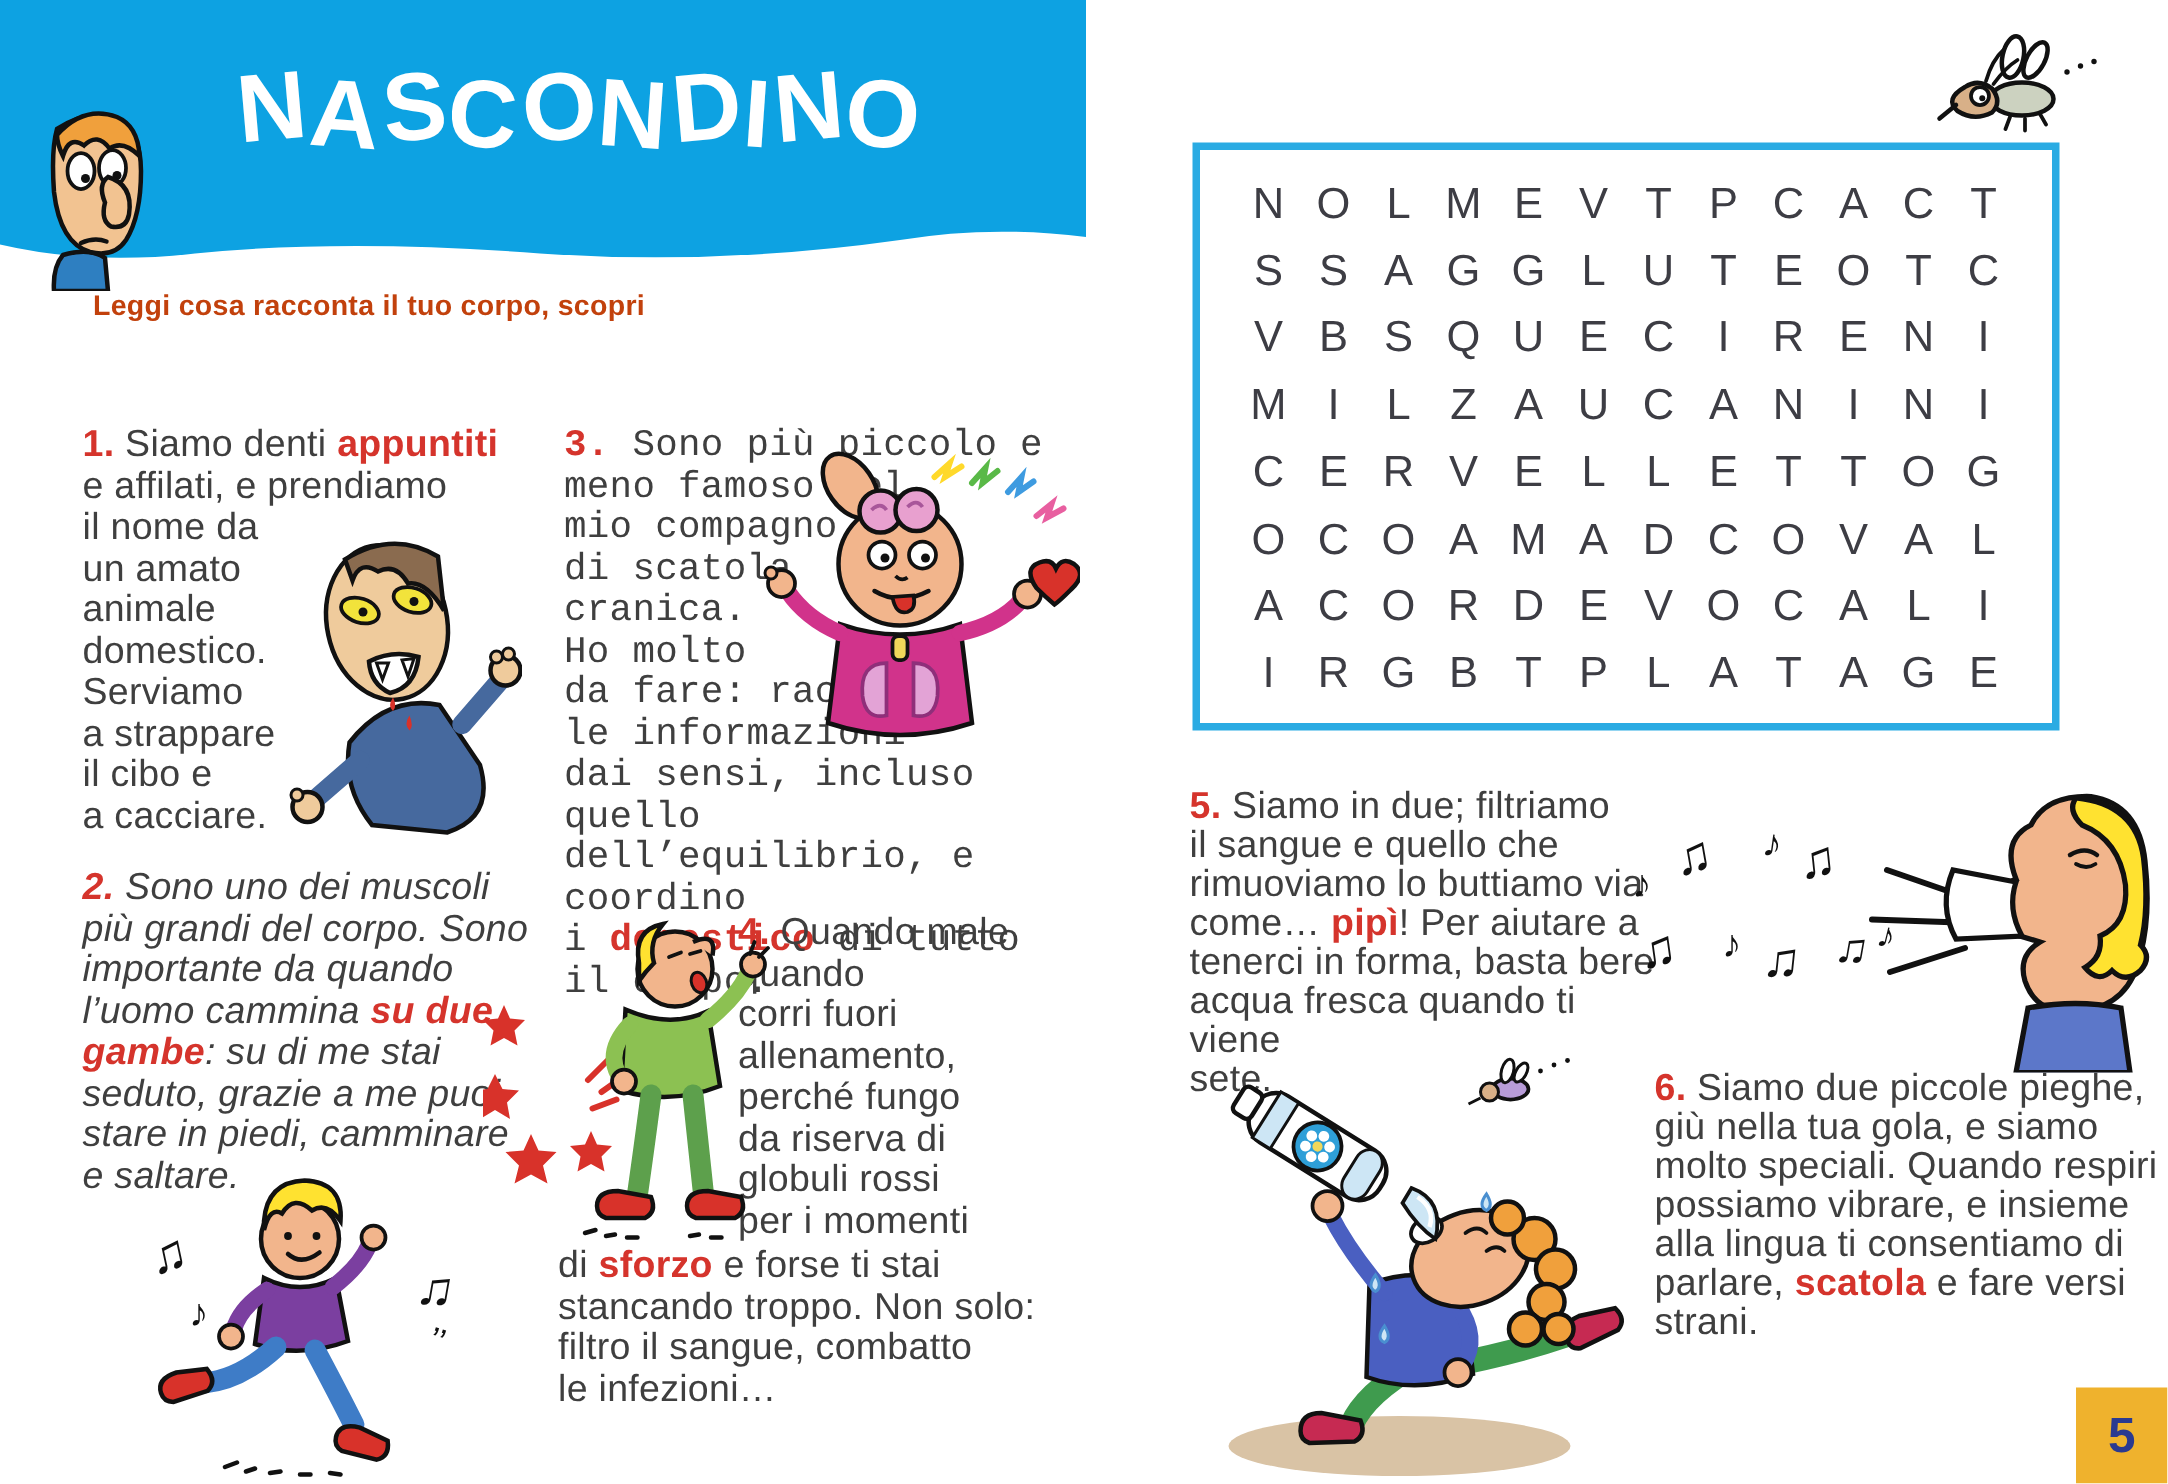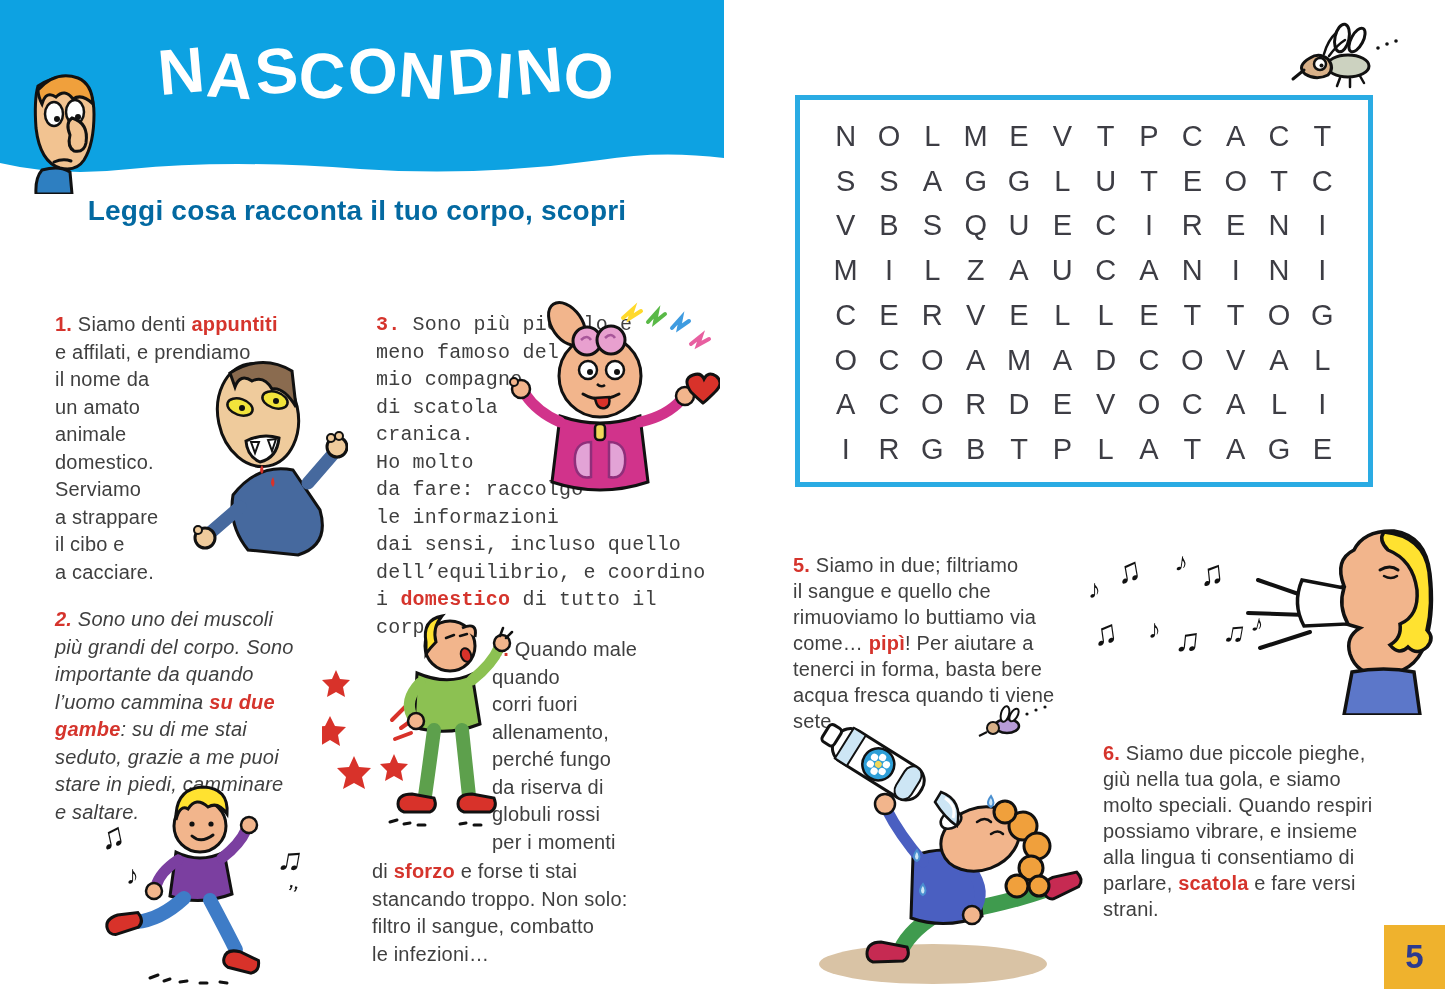--- a/index.html
+++ b/index.html
@@ -13,29 +13,29 @@
   .banner { position:absolute; left:0; top:0; width:724px; height:195px; }
   .page-title {
     position:absolute; left:138px; top:34px; width:498px; text-align:center;
     font-size:64px; font-weight:bold; color:#ffffff; letter-spacing:2px;
   }
   .tl { display:inline-block; }
   .tl-a { transform:rotate(-5deg); }
   .tl-b { transform:rotate(4deg) translateY(5px); }
 
   .intro {
-    position:absolute; left:62px; top:193px; width:590px; text-align:center;
-    color:#0369a1; font-weight:bold; font-size:28px; line-height:1.3;
+    position:absolute; left:62px; top:193px; width:590px; text-align:left;
+    color:#c2410c; font-weight:bold; font-size:19px; line-height:1.3;
     letter-spacing:0.2px;
   }
 
   
   .clue {
-    position:absolute; font-size:20px; line-height:27.5px;
-    white-space:pre-line; letter-spacing:0.2px;margin-top:28px;
+    position:absolute; font-size:25px; line-height:27.5px;
+    white-space:pre-line; letter-spacing:0.2px;
   }
   .clue-right { line-height:26px; }
   .kw { color:#d5342c; font-weight:bold; }
 
   
   .ws {
     position:absolute; left:795px; top:95px; width:578px; height:392px;
     border:5px solid #2aabe3; background:#ffffff;
     display:grid; grid-template-columns:repeat(12,1fr);
     padding:14px 24px 10px 24px;

